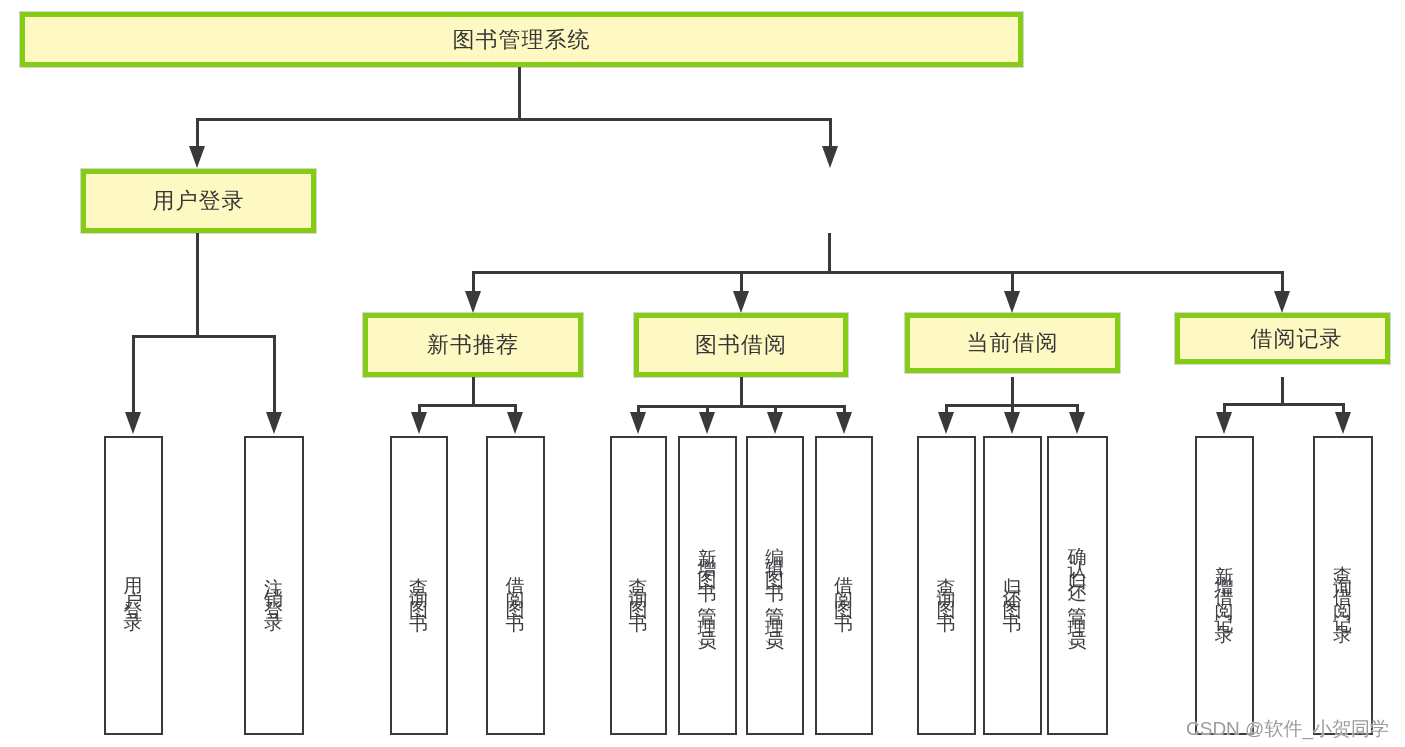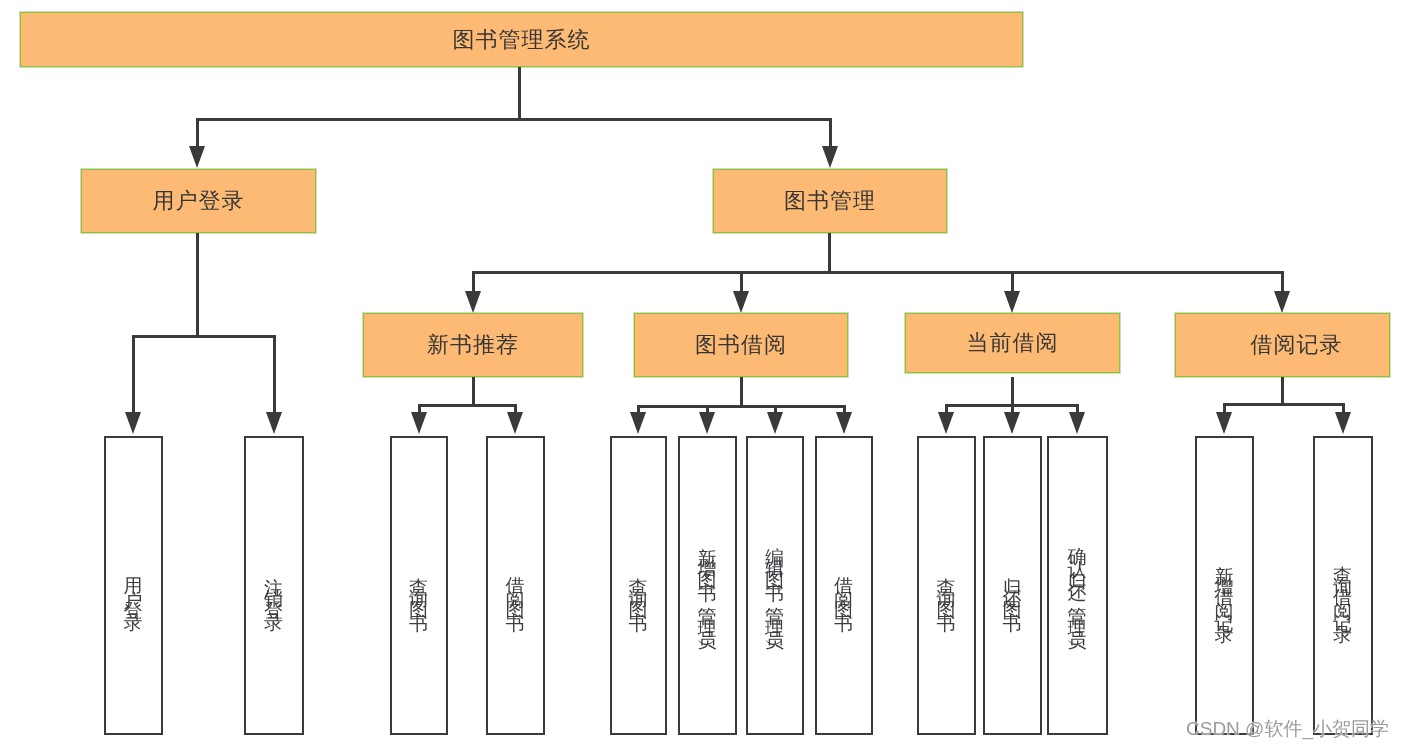--- a/index.html
+++ b/index.html
@@ -14,22 +14,22 @@
   #diagram {
     position: absolute;
     left: 0; top: 0;
     width: 1405px;
     height: 747px;
   }
   
   .hbox {
     position: absolute;
     box-sizing: border-box;
-    border: 1px solid #84cc16;
-    background: #fdba74;
+    border: 5px solid #84cc16;
+    background: #fef9c3;
     display: flex;
     align-items: center;
     justify-content: center;
     font-size: 22px;
     letter-spacing: 1px;
     color: #363636;
     box-shadow: 0 0 0 1px rgba(165,165,165,0.45);
   }
   
   .vbox {
@@ -83,21 +83,20 @@
   <div class="hbox" style="left:20px; top:12px; width:1003px; height:55px;">图书管理系统</div>
 
   <div class="vl" style="left:518px; top:67px; height:51px;"></div>
   <div class="hl" style="left:197px; top:118px; width:634px;"></div>
   <div class="vl" style="left:196px; top:118px; height:30px;"></div>
   <div class="ah" style="left:189px; top:146px;"></div>
   <div class="vl" style="left:829px; top:118px; height:30px;"></div>
   <div class="ah" style="left:822px; top:146px;"></div>
 
   <div class="hbox" style="left:81px; top:169px; width:235px; height:64px;">用户登录</div>
-  <div class="hbox" style="left:713px; top:169px; width:234px; height:64px;">图书管理</div>
 
   <div class="vl" style="left:196px; top:233px; height:102px;"></div>
   <div class="hl" style="left:133px; top:335px; width:142px;"></div>
   <div class="vl" style="left:132px; top:335px; height:79px;"></div>
   <div class="ah" style="left:125px; top:412px;"></div>
   <div class="vl" style="left:273px; top:335px; height:79px;"></div>
   <div class="ah" style="left:266px; top:412px;"></div>
 
   <div class="vl" style="left:828px; top:233px; height:38px;"></div>
   <div class="hl" style="left:473px; top:271px; width:810px;"></div>
@@ -106,21 +105,21 @@
   <div class="vl" style="left:740px; top:271px; height:22px;"></div>
   <div class="ah" style="left:733px; top:291px;"></div>
   <div class="vl" style="left:1011px; top:271px; height:22px;"></div>
   <div class="ah" style="left:1004px; top:291px;"></div>
   <div class="vl" style="left:1281px; top:271px; height:22px;"></div>
   <div class="ah" style="left:1274px; top:291px;"></div>
 
   <div class="hbox" style="left:634px; top:313px; width:214px; height:64px;">图书借阅</div>
   <div class="hbox" style="left:363px; top:313px; width:220px; height:64px;">新书推荐</div>
   <div class="hbox" style="left:905px; top:313px; width:215px; height:60px;">当前借阅</div>
-  <div class="hbox" style="left:1175px; top:313px; width:215px; height:64px;padding-left:28px;">借阅记录</div>
+  <div class="hbox" style="left:1175px; top:313px; width:215px; height:51px;padding-left:28px;">借阅记录</div>
 
   <div class="vl" style="left:472px; top:377px; height:27px;"></div>
   <div class="hl" style="left:419px; top:404px; width:97px;"></div>
   <div class="vl" style="left:418px; top:404px; height:10px;"></div>
   <div class="ah" style="left:411px; top:412px;"></div>
   <div class="vl" style="left:514px; top:404px; height:10px;"></div>
   <div class="ah" style="left:507px; top:412px;"></div>
 
   <div class="vl" style="left:740px; top:377px; height:28px;"></div>
   <div class="hl" style="left:638px; top:405px; width:207px;"></div>

